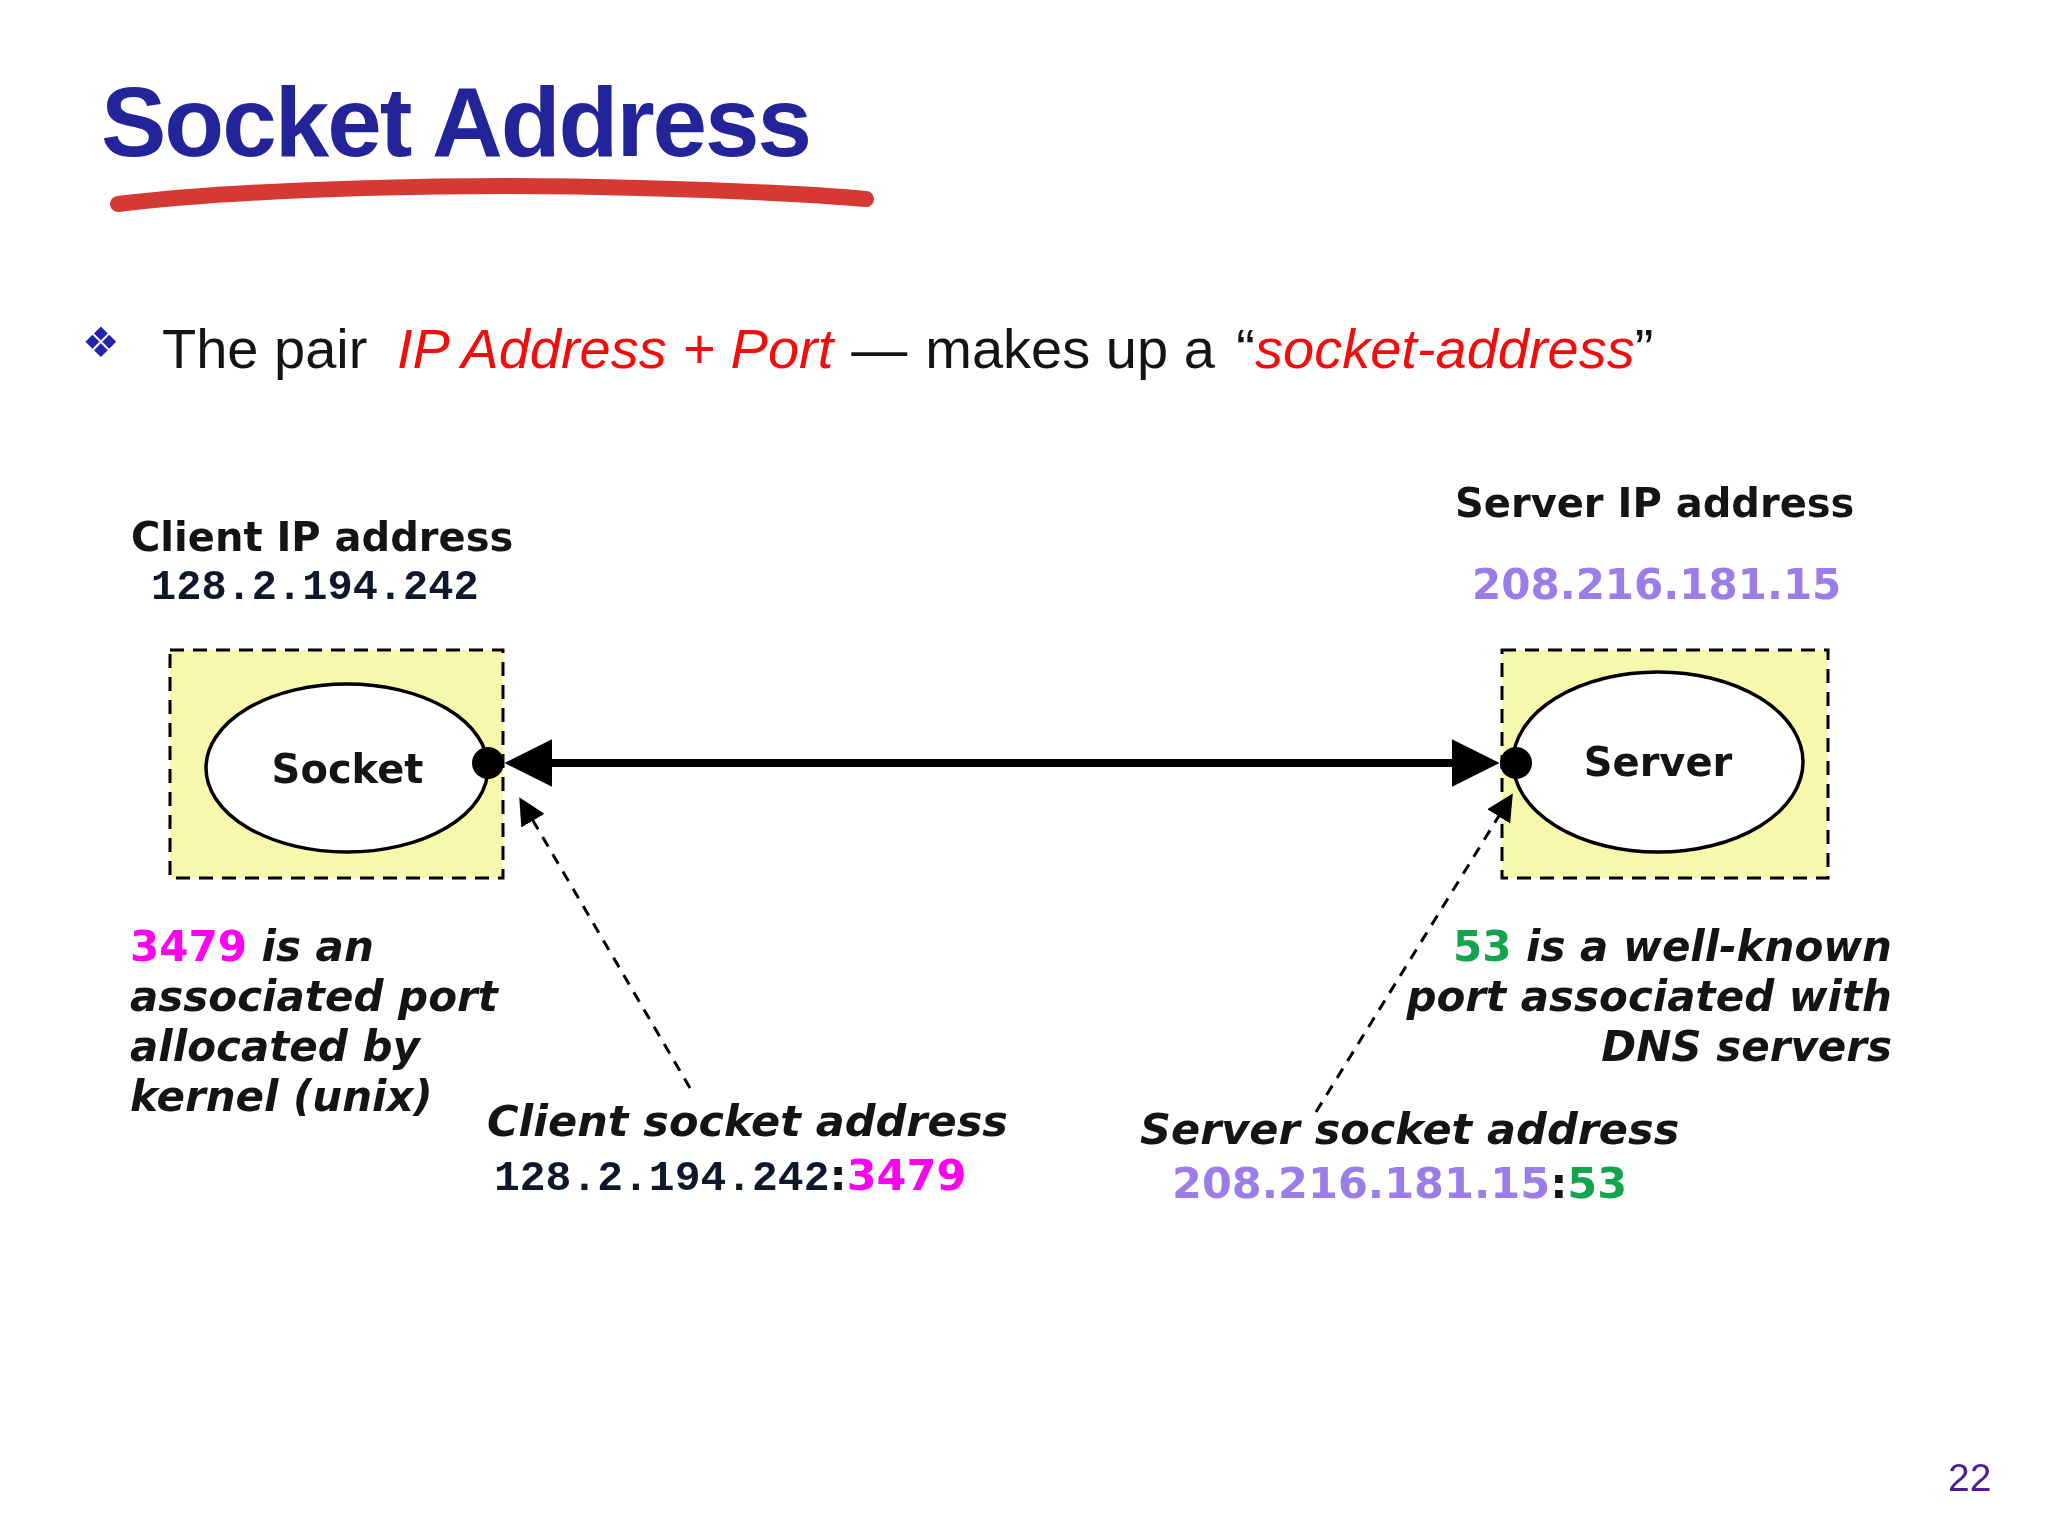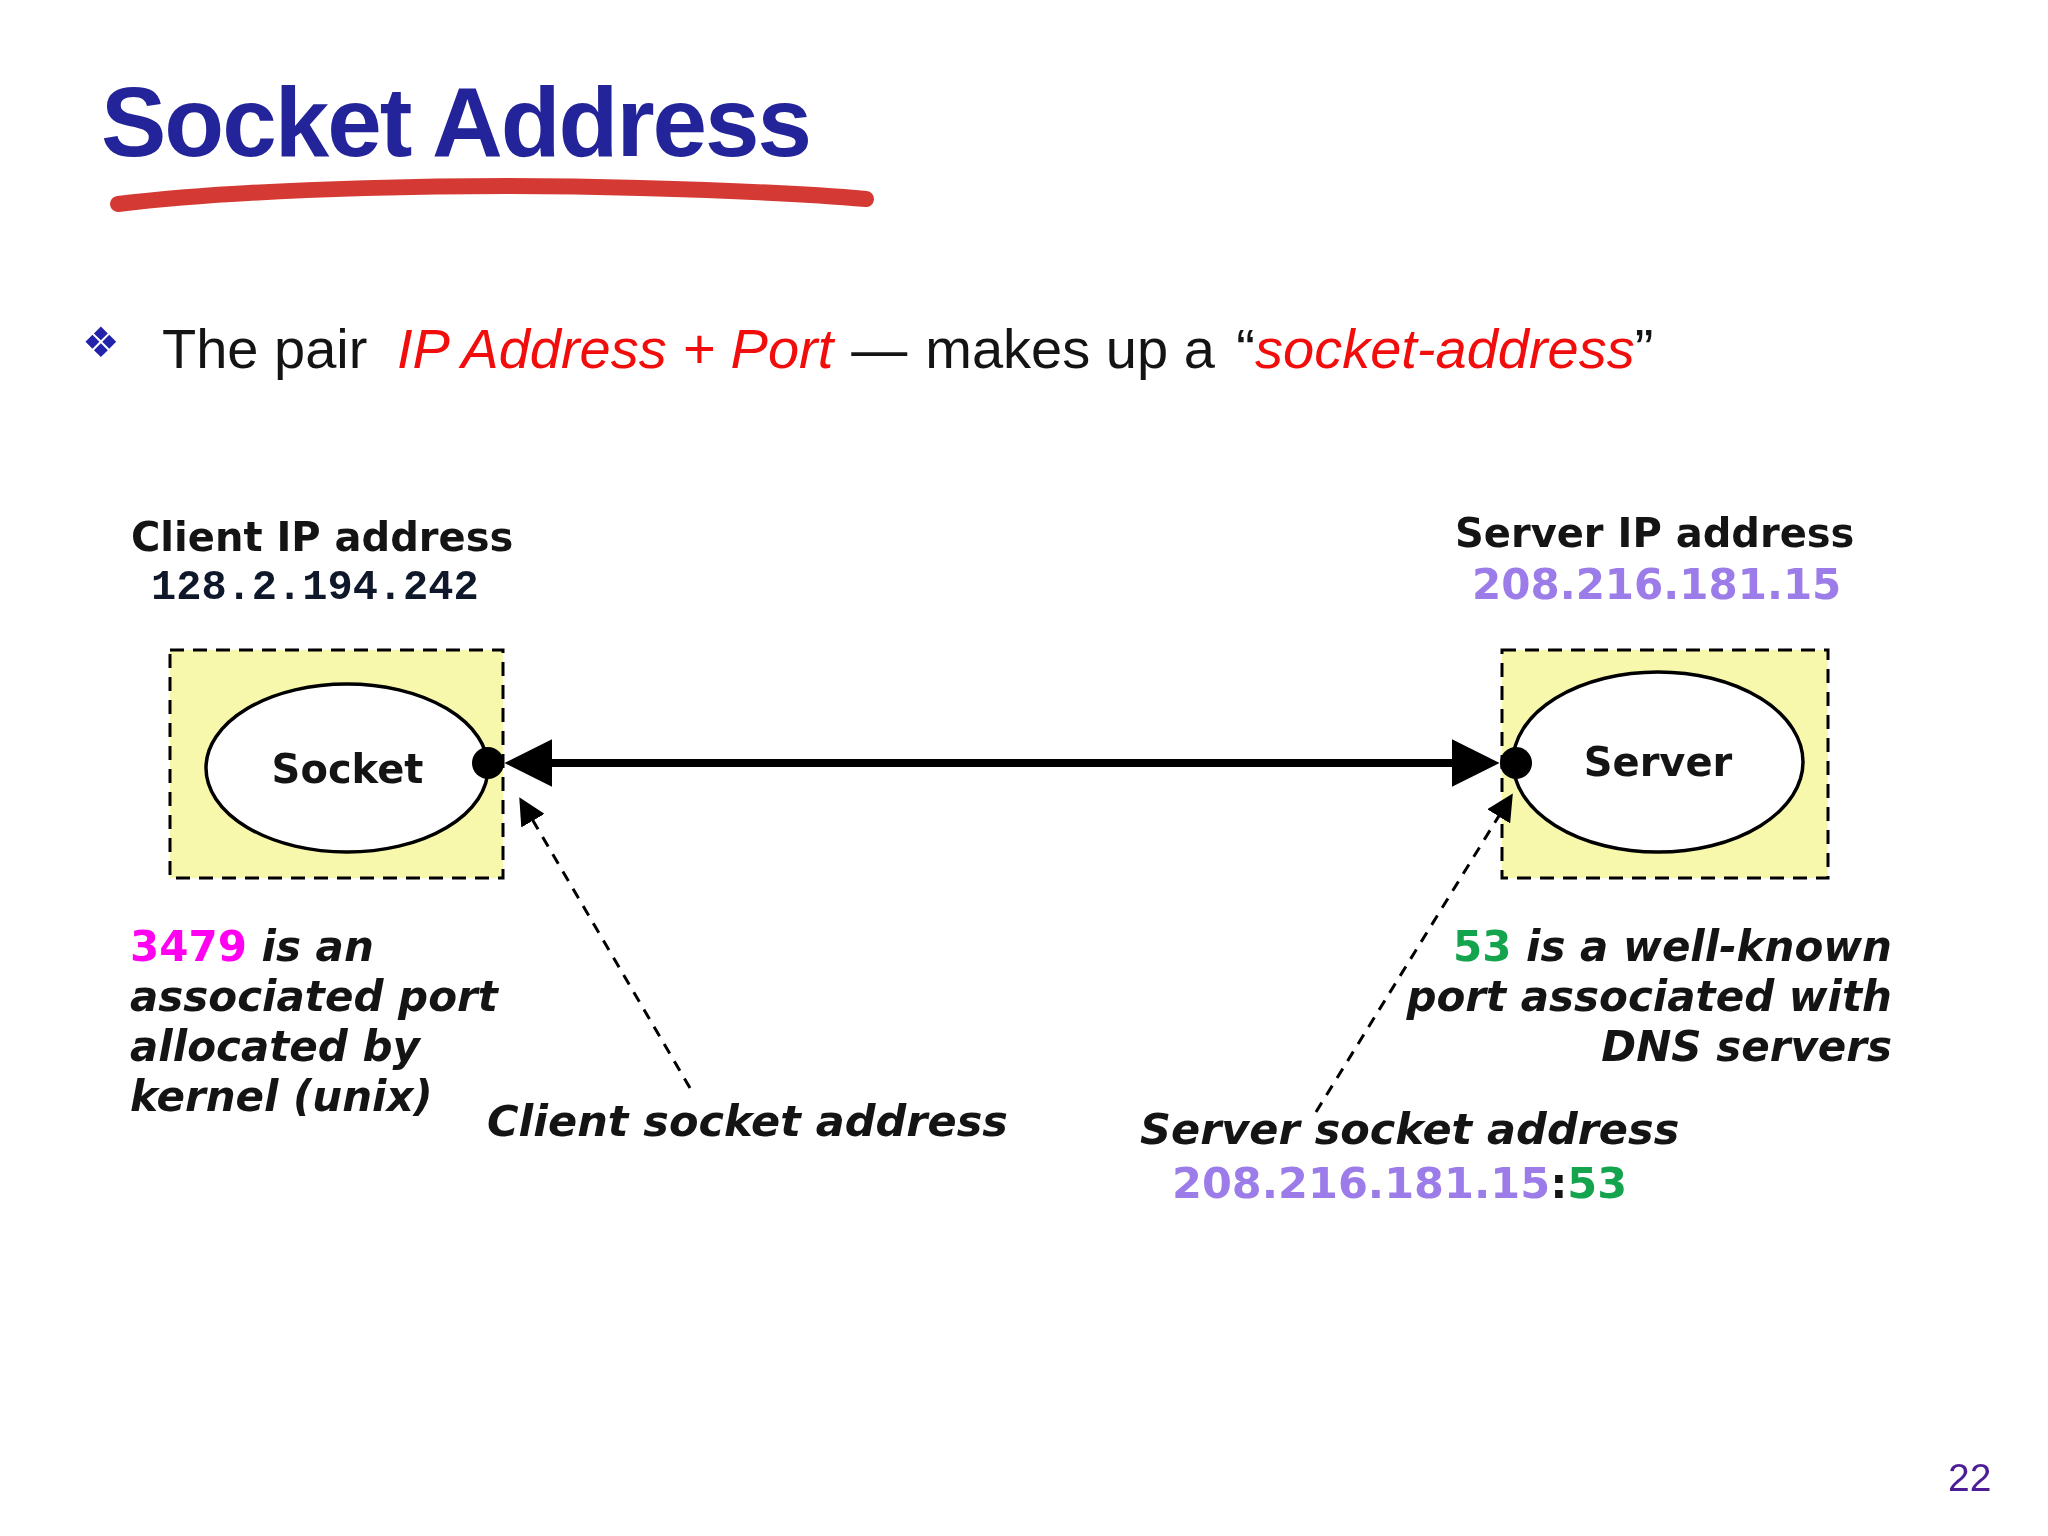--- a/index.html
+++ b/index.html
@@ -89,21 +89,21 @@
   <div class="abs slide-title">Socket Address</div>
 
   <div class="abs bullet-icon">❖</div>
   <div class="abs bullet-line">
     <span class="seg-pair">The pair </span><span class="red-it">IP Address + Port</span><span class="seg-dash">—</span><span class="seg-make">makes up a </span><span>“</span><span class="red-it">socket-address</span><span>”</span>
   </div>
 
   <div class="abs comic label-40" style="left:131px;top:514px;">Client IP address</div>
   <div class="abs comic label-42 ip-red" style="left:151px;top:564px;">128.2.194.242</div>
 
-  <div class="abs comic label-40" style="left:1455px;top:510px;text-align:right;">Server IP address</div>
+  <div class="abs comic label-40" style="left:1455px;top:480px;text-align:right;">Server IP address</div>
   <div class="abs comic label-42 ip-purple" style="left:1472px;top:560px;">208.216.181.15</div>
 
   <div class="abs comic node-label-box" style="left:206px;top:686px;width:283px;height:166px;">
     <span>Socket</span>
   </div>
   <div class="abs comic node-label-box" style="left:1513px;top:672px;width:290px;height:180px;">
     <span>Server</span>
   </div>
 
   <div class="abs comic note" style="left:130px;top:922px;">
@@ -113,20 +113,23 @@
     <div class="it">kernel (unix)</div>
   </div>
 
   <div class="abs comic note note-right" style="left:1392px;top:922px;width:500px;">
     <div><span class="port-green">53</span><span class="it"> is a well-known</span></div>
     <div class="it">port associated with</div>
     <div class="it">DNS servers</div>
   </div>
 
   <div class="abs comic it label-43" style="left:487px;top:1096px;">Client socket address</div>
+  <div class="abs comic label-43" style="left:494px;top:1150px;">
+    <span class="ip-red">128.2.194.242</span><span>:</span><span class="port-magenta">3479</span>
+  </div>
 
   <div class="abs comic it label-43" style="left:1140px;top:1104px;">Server socket address</div>
   <div class="abs comic label-43" style="left:1172px;top:1158px;">
     <span class="ip-purple">208.216.181.15</span><span>:</span><span class="port-green">53</span>
   </div>
 
   <div class="abs page-number">22</div>
 
 </div>
 

